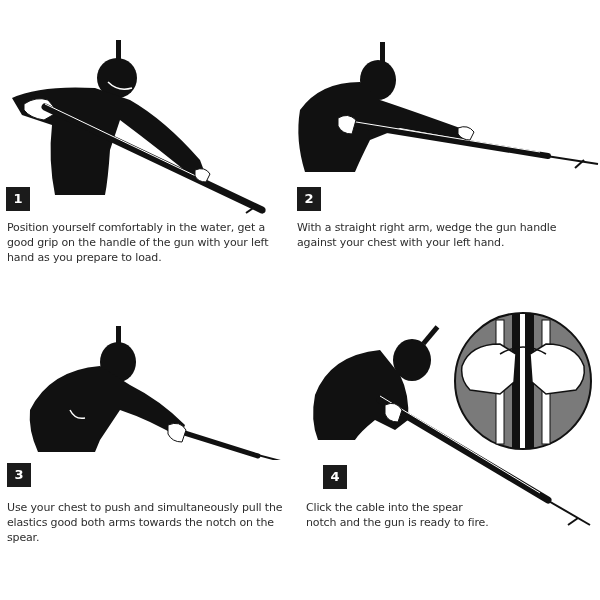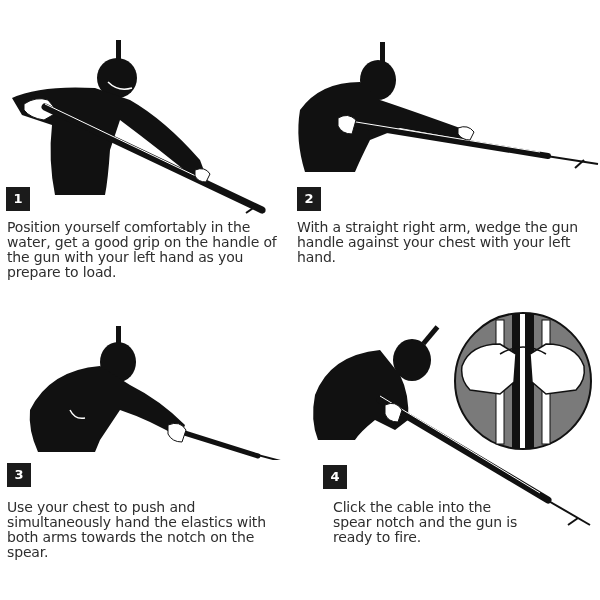--- a/index.html
+++ b/index.html
@@ -1,20 +1,20 @@
 <!DOCTYPE html>
 <html><head>
 <meta charset="utf-8">
 <style>
   html, body { margin:0; padding:0; background:#ffffff; }
   body { width:600px; height:600px; position:relative; overflow:hidden; font-family:"DejaVu Sans", sans-serif; color:#2a2a2a; }
   .panel { position:absolute; }
   .illus { position:absolute; }
   .badge { position:absolute; width:24px; height:24px; background:#1b1b1b; color:#fff; font-weight:bold; font-size:13px; line-height:24px; text-align:center; font-family:"DejaVu Sans", sans-serif; }
-  .caption { position:absolute; font-size:14px; line-height:15px; color:#2e2e2e; letter-spacing:-0.15px; }
+  .caption { position:absolute; font-size:11px; line-height:15px; color:#2e2e2e; letter-spacing:-0.15px; }
   .caption p { margin:0; }
 </style>
 </head>
 <body>
 
 <div class="panel">
   <svg class="illus" style="left:0;top:30px" width="290" height="190" viewBox="0 30 290 190">
     <rect x="116" y="40" width="5" height="22" fill="#111"></rect>
     <ellipse cx="117" cy="78" rx="20" ry="20" fill="#111"></ellipse>
     <path d="M12 98 Q40 85 95 88 L130 100 Q165 120 200 160 L206 176 L194 178 Q160 150 120 120 L110 150 Q108 180 105 195 L55 195 Q48 160 52 125 L22 115 Z" fill="#111"></path>
@@ -52,21 +52,21 @@
   <svg class="illus" style="left:0;top:320px" width="300" height="140" viewBox="0 320 300 140">
     <rect x="116" y="326" width="5" height="22" fill="#111"></rect>
     <ellipse cx="118" cy="362" rx="18" ry="20" fill="#111"></ellipse>
     <path d="M30 410 Q50 370 100 366 L130 385 Q160 400 185 425 L180 438 Q150 420 120 410 L100 440 L95 452 L38 452 Q28 430 30 410 Z" fill="#111"></path>
     <line x1="175" y1="430" x2="258" y2="456" stroke="#111" stroke-width="5" stroke-linecap="round"></line>
     <path d="M168 425 Q180 420 186 430 L182 442 Q172 442 168 434 Z" fill="#fff" stroke="#111" stroke-width="1"></path>
     <line x1="250" y1="453" x2="296" y2="465" stroke="#111" stroke-width="2"></line>
     <path d="M70 410 Q75 420 85 418" stroke="#fff" stroke-width="1.5" fill="none"></path>
   </svg>
   <div class="badge" style="left:7px;top:463px">3</div>
-  <div class="caption" style="left:7px;top:500px;width:290px">Use your chest to push and simultaneously hand the elastics with both arms towards the notch on the spear.</div>
+  <div class="caption" style="left:7px;top:500px;width:290px">Use your chest to push and simultaneously pull the elastics good both arms towards the notch on the spear.</div>
 </div>
 
 <div class="panel">
   <svg class="illus" style="left:300px;top:320px" width="300" height="210" viewBox="300 320 300 210">
     <rect x="428" y="324" width="5" height="22" transform="rotate(40 430 335)" fill="#111"></rect>
     <ellipse cx="412" cy="360" rx="19" ry="21" fill="#111"></ellipse>
     <path d="M315 395 Q330 355 380 350 L400 375 Q410 395 408 420 L395 430 L375 420 Q360 432 355 440 L318 440 Q310 420 315 395 Z" fill="#111"></path>
     <line x1="380" y1="400" x2="548" y2="500" stroke="#111" stroke-width="7" stroke-linecap="round"></line>
     <line x1="380" y1="396" x2="540" y2="493" stroke="#fff" stroke-width="1"></line>
     <path d="M385 405 Q396 400 402 410 L398 422 Q388 422 385 414 Z" fill="#fff" stroke="#111" stroke-width="1"></path>
@@ -77,14 +77,14 @@
     <circle cx="73" cy="71" r="68" fill="#7a7a7a" stroke="#111" stroke-width="2"></circle>
     <rect x="62" y="4" width="22" height="134" fill="#111"></rect>
     <rect x="70" y="4" width="5" height="134" fill="#fff"></rect>
     <rect x="46" y="10" width="8" height="124" fill="#fff" stroke="#111"></rect>
     <rect x="92" y="10" width="8" height="124" fill="#fff" stroke="#111"></rect>
     <path d="M12 56 Q20 34 50 34 L66 44 L64 72 L50 84 L20 80 Q10 70 12 56 Z" fill="#fff" stroke="#111" stroke-width="1.5"></path>
     <path d="M134 56 Q126 34 96 34 L80 44 L82 72 L96 84 L126 80 Q136 70 134 56 Z" fill="#fff" stroke="#111" stroke-width="1.5"></path>
     <path d="M50 44 Q73 30 96 44" stroke="#111" stroke-width="1.5" fill="none"></path>
   </svg>
   <div class="badge" style="left:323px;top:465px">4</div>
-  <div class="caption" style="left:333px;top:500px;width:190px">Click the cable into the spear notch and the gun is ready to fire.</div>
+  <div class="caption" style="left:306px;top:500px;width:190px">Click the cable into the spear notch and the gun is ready to fire.</div>
 </div>
 
 </body></html>

